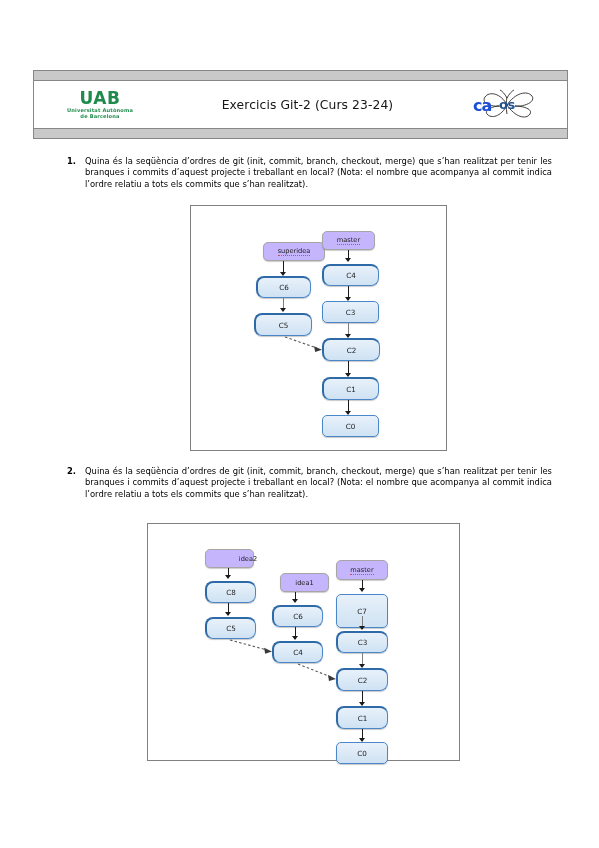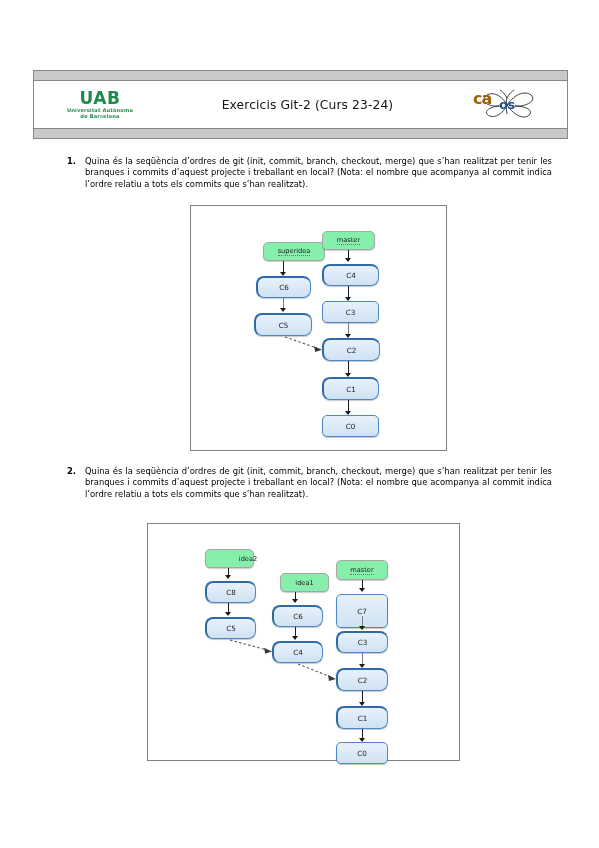--- a/index.html
+++ b/index.html
@@ -87,24 +87,24 @@
 
   
   .caos-logo {
     width: 110px;
     position: relative;
     height: 40px;
   }
   .caos-text {
     position: absolute;
     left: 16px;
-    top: 4px;
+    top: 11px;
     font-size: 16px;
     font-weight: bold;
-    color: #a16207;
+    color: #1d4ed8;
     letter-spacing: -1px;
     font-family: "DejaVu Sans", sans-serif;
   }
   .caos-os {
     position: absolute;
     left: 42px;
     top: 12px;
     font-size: 13px;
     font-weight: bold;
     color: #22518f;
@@ -184,21 +184,21 @@
   .node.thick {
     border-top: 2.4px solid #2e6aa8;
     border-left: 2px solid #2e6aa8;
     border-radius: 8px;
   }
 
   
   .branch {
     position: absolute;
     box-sizing: border-box;
-    background: #86efac;
+    background: #c4b5fd;
     border: 1.2px solid #a6a6a6;
     border-radius: 5px;
     display: flex;
     align-items: center;
     justify-content: center;
     font-size: 6.6px;
     color: #222;
     font-family: "DejaVu Sans", sans-serif;
     box-shadow: 0 1px 1px rgba(0,0,0,0.2);
   }

